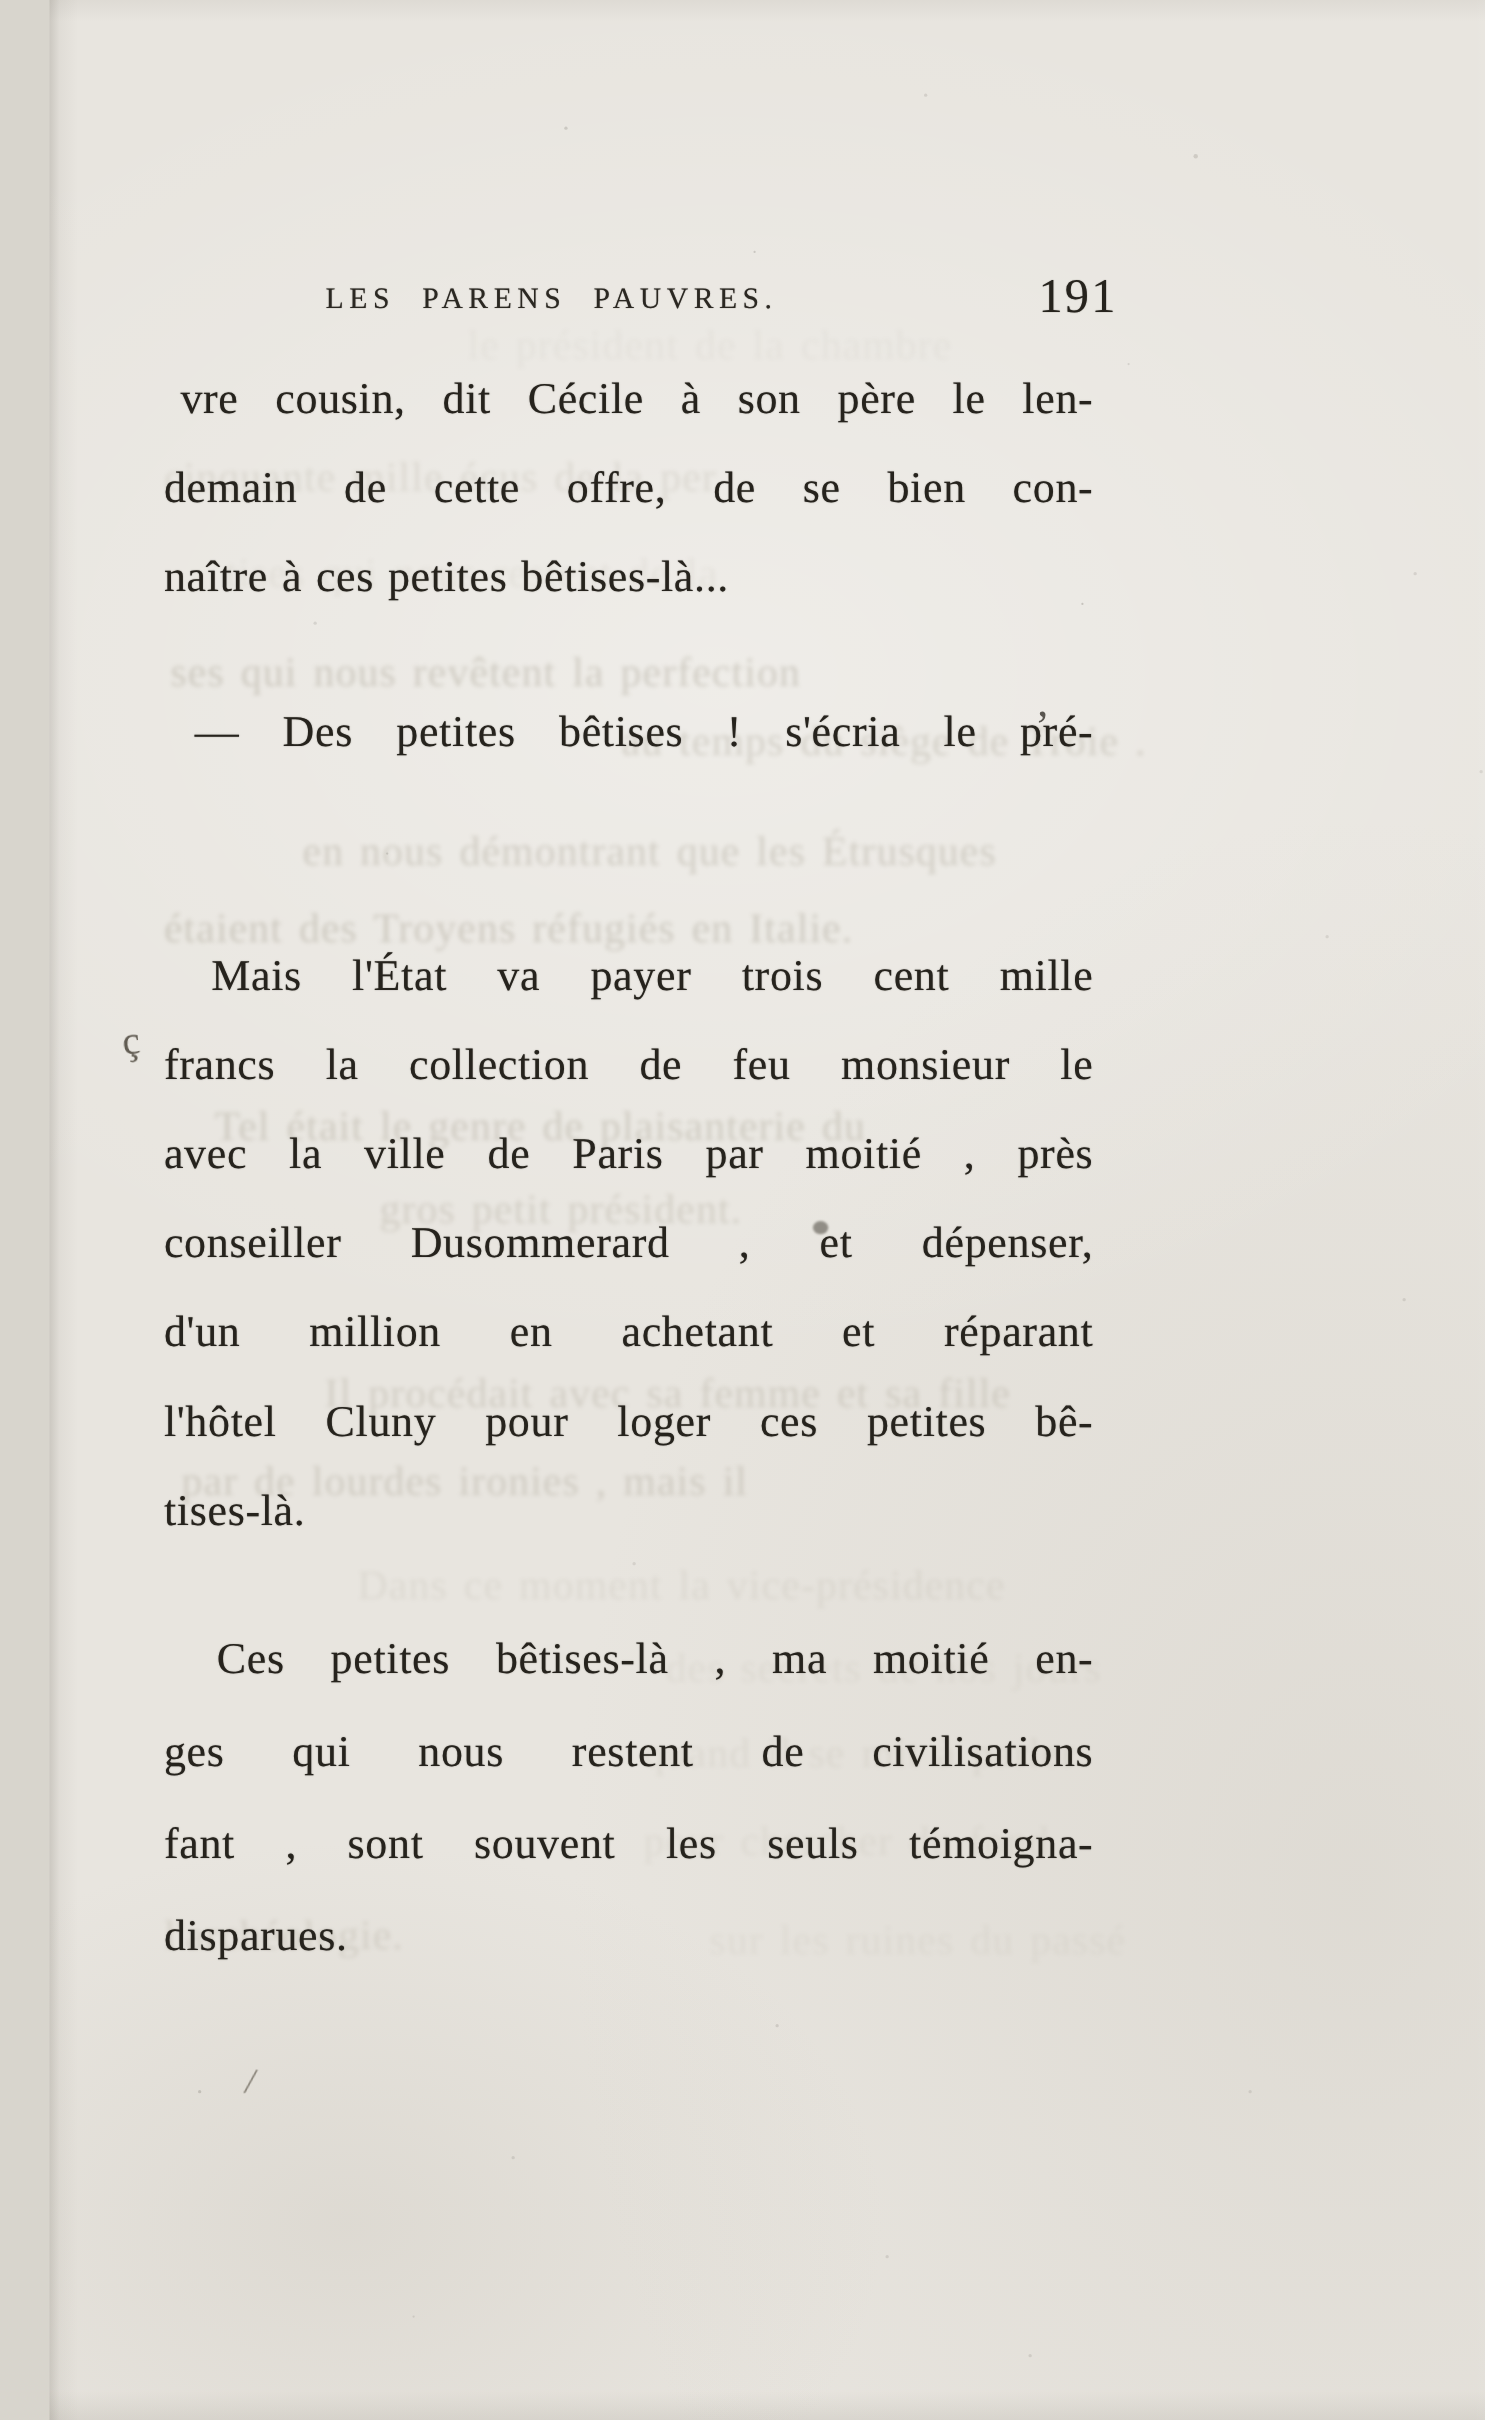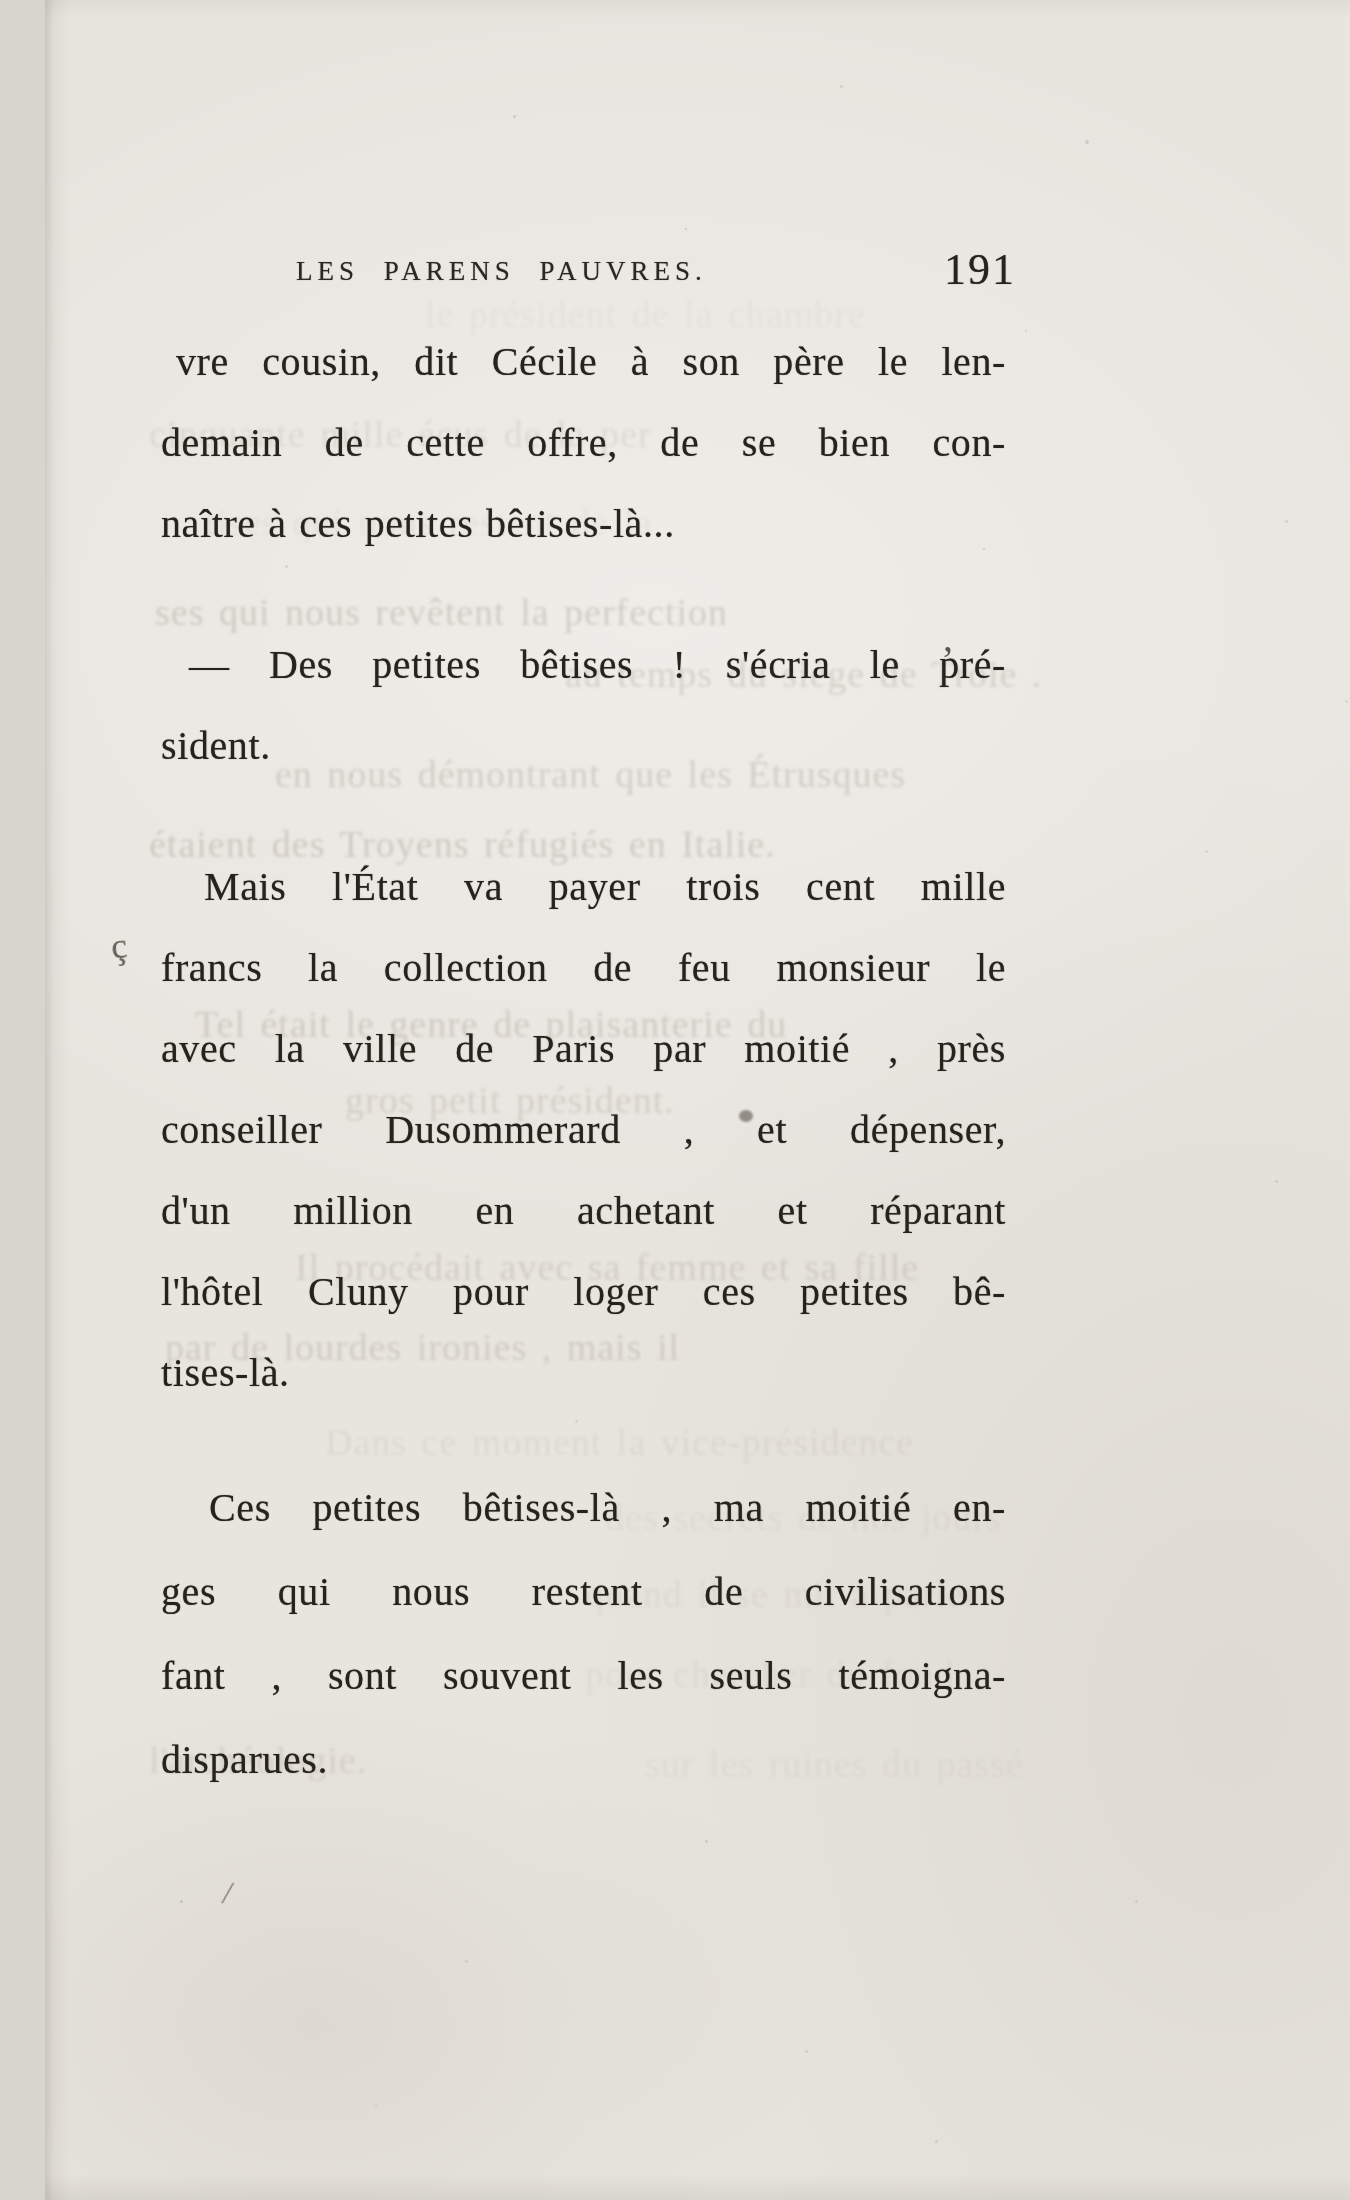--- a/index.html
+++ b/index.html
@@ -43,21 +43,21 @@
     position: absolute;
     left: 899px;
     top: 244px;
     font-size: 44px;
     letter-spacing: 2px;
     color: #26231d;
     text-shadow: 0 0 1px rgba(38,35,29,0.6);
   }
   .text-block {
     position: absolute;
-    left: 116px;
+    left: 104px;
     top: 0;
     width: 845px;
     height: 2200px;
   }
   .paragraph {
     position: absolute;
     left: 0;
     width: 845px;
     font-size: 40px;
     letter-spacing: 0.6px;
@@ -128,21 +128,20 @@
       <div class="bleed" style="top: 1742px; left: 600px; opacity: 0.07;">sur les ruines du passé</div>
     </div>
   <div class="text-block">
       <div class="paragraph" style="top: 321px; line-height: 81px;">
         <div class="line" style="padding-left: 15px;">vre cousin, dit Cécile à son père le len-</div>
         <div class="line">demain de cette offre, de se bien con-</div>
         <div class="line last">naître à ces petites bêtises-là...</div>
       </div>
       <div class="paragraph" style="top: 624px; line-height: 81px;">
         <div class="line" style="padding-left: 28px;">— Des petites bêtises ! s'écria le pré-</div>
-        <div class="line last">sident.</div>
       </div>
       <div class="paragraph" style="top: 846px; line-height: 81px;">
         <div class="line" style="padding-left: 43px;">Mais l'État va payer trois cent mille</div>
         <div class="line">francs la collection de feu monsieur le</div>
         <div class="line">avec la ville de Paris par moitié , près</div>
         <div class="line">conseiller Dusommerard , et dépenser,</div>
         <div class="line">d'un million en achetant et réparant</div>
         <div class="line">l'hôtel Cluny pour loger ces petites bê-</div>
         <div class="line last">tises-là.</div>
       </div>

